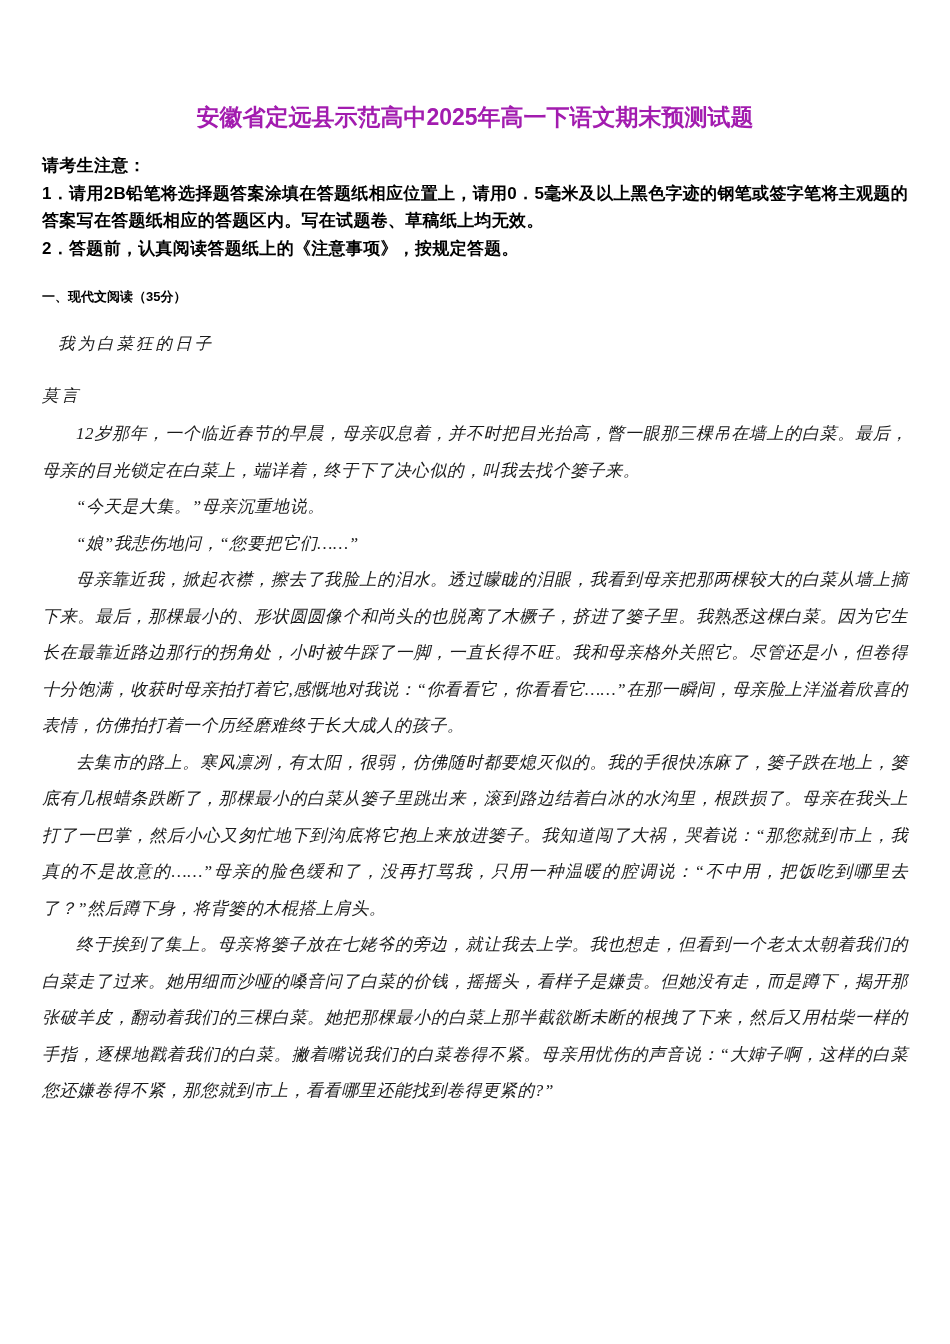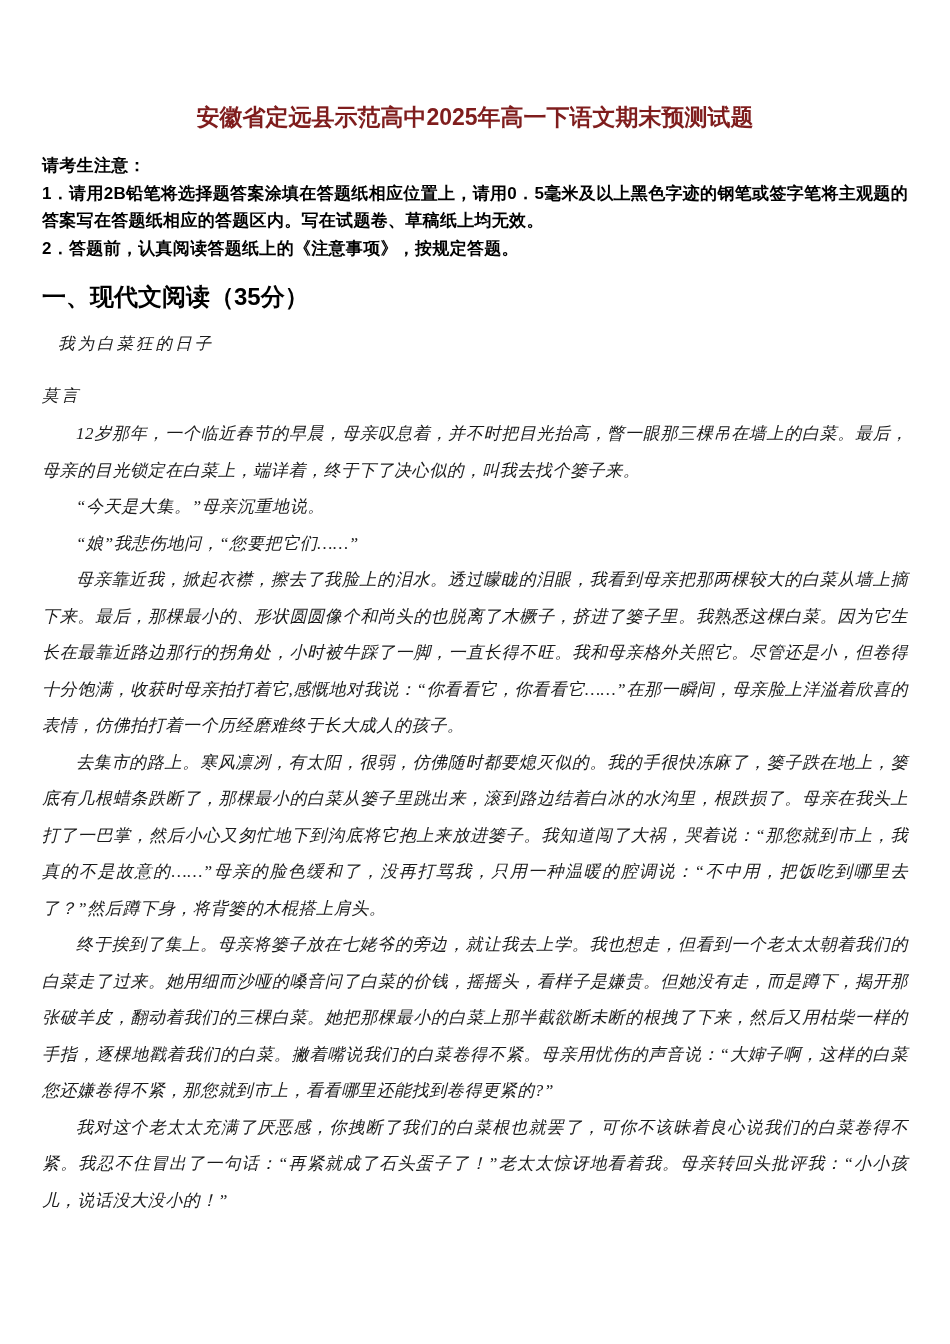--- a/index.html
+++ b/index.html
@@ -20,38 +20,38 @@
     padding: 100px 42px 0 42px;
     background: #ffffff;
   }
   .exam-title {
     margin: 0 0 18px 0;
     text-align: center;
     font-family: "Liberation Sans", sans-serif;
     font-weight: 700;
     font-size: 23px;
     line-height: 34px;
-    color: #7f1d1d;
+    color: #a21caf;
   }
   .notice-heading,
   .notice-item {
     margin: 0;
     font-family: "Liberation Sans", sans-serif;
     font-weight: 700;
     font-size: 17px;
     line-height: 27.5px;
     text-align: justify;
     letter-spacing: 0.3px;
     color: #000000;
   }
   .section-heading {
     margin: 22px 0 2px 0;
     font-family: "Liberation Sans", sans-serif;
     font-weight: 700;
-    font-size: 24px;
+    font-size: 13px;
     line-height: 26px;
     color: #000000;
   }
   .passage-title {
     margin: 16px;
     font-family: "Liberation Serif", serif;
     font-style: italic;
     font-size: 16.5px;
     line-height: 36px;
     letter-spacing: 3px;
@@ -110,17 +110,16 @@
 
         <p class="body-para">“娘”我悲伤地问，“您要把它们……”</p>
 
 
         <p class="body-para">母亲靠近我，掀起衣襟，擦去了我脸上的泪水。透过矇眬的泪眼，我看到母亲把那两棵较大的白菜从墙上摘下来。最后，那棵最小的、形状圆圆像个和尚头的也脱离了木橛子，挤进了篓子里。我熟悉这棵白菜。因为它生长在最靠近路边那行的拐角处，小时被牛踩了一脚，一直长得不旺。我和母亲格外关照它。尽管还是小，但卷得十分饱满，收获时母亲拍打着它,感慨地对我说：“你看看它，你看看它……”在那一瞬间，母亲脸上洋溢着欣喜的表情，仿佛拍打着一个历经磨难终于长大成人的孩子。</p>
 
         <p class="body-para">去集市的路上。寒风凛冽，有太阳，很弱，仿佛随时都要熄灭似的。我的手很快冻麻了，篓子跌在地上，篓底有几根蜡条跌断了，那棵最小的白菜从篓子里跳出来，滚到路边结着白冰的水沟里，根跌损了。母亲在我头上打了一巴掌，然后小心又匆忙地下到沟底将它抱上来放进篓子。我知道闯了大祸，哭着说：“那您就到市上，我真的不是故意的……”母亲的脸色缓和了，没再打骂我，只用一种温暖的腔调说：“不中用，把饭吃到哪里去了？”然后蹲下身，将背篓的木棍搭上肩头。</p>
 
         <p class="body-para">终于挨到了集上。母亲将篓子放在七姥爷的旁边，就让我去上学。我也想走，但看到一个老太太朝着我们的白菜走了过来。她用细而沙哑的嗓音问了白菜的价钱，摇摇头，看样子是嫌贵。但她没有走，而是蹲下，揭开那张破羊皮，翻动着我们的三棵白菜。她把那棵最小的白菜上那半截欲断未断的根拽了下来，然后又用枯柴一样的手指，逐棵地戳着我们的白菜。撇着嘴说我们的白菜卷得不紧。母亲用忧伤的声音说：“大婶子啊，这样的白菜您还嫌卷得不紧，那您就到市上，看看哪里还能找到卷得更紧的?”</p>
 
-        <p class="body-para">我对这个老太太充满了厌恶感，你拽断了我们的白菜根也就罢了，可你不该昧着良心说我们的白菜卷得不紧。我忍不住冒出了一句话：“再紧就成了石头蛋子了！”老太太惊讶地看着我。母亲转回头批评我：“小小孩儿，说话没大没小的！”</p>
       </div>
   </div>
 
 </div>
 
 </body></html>

